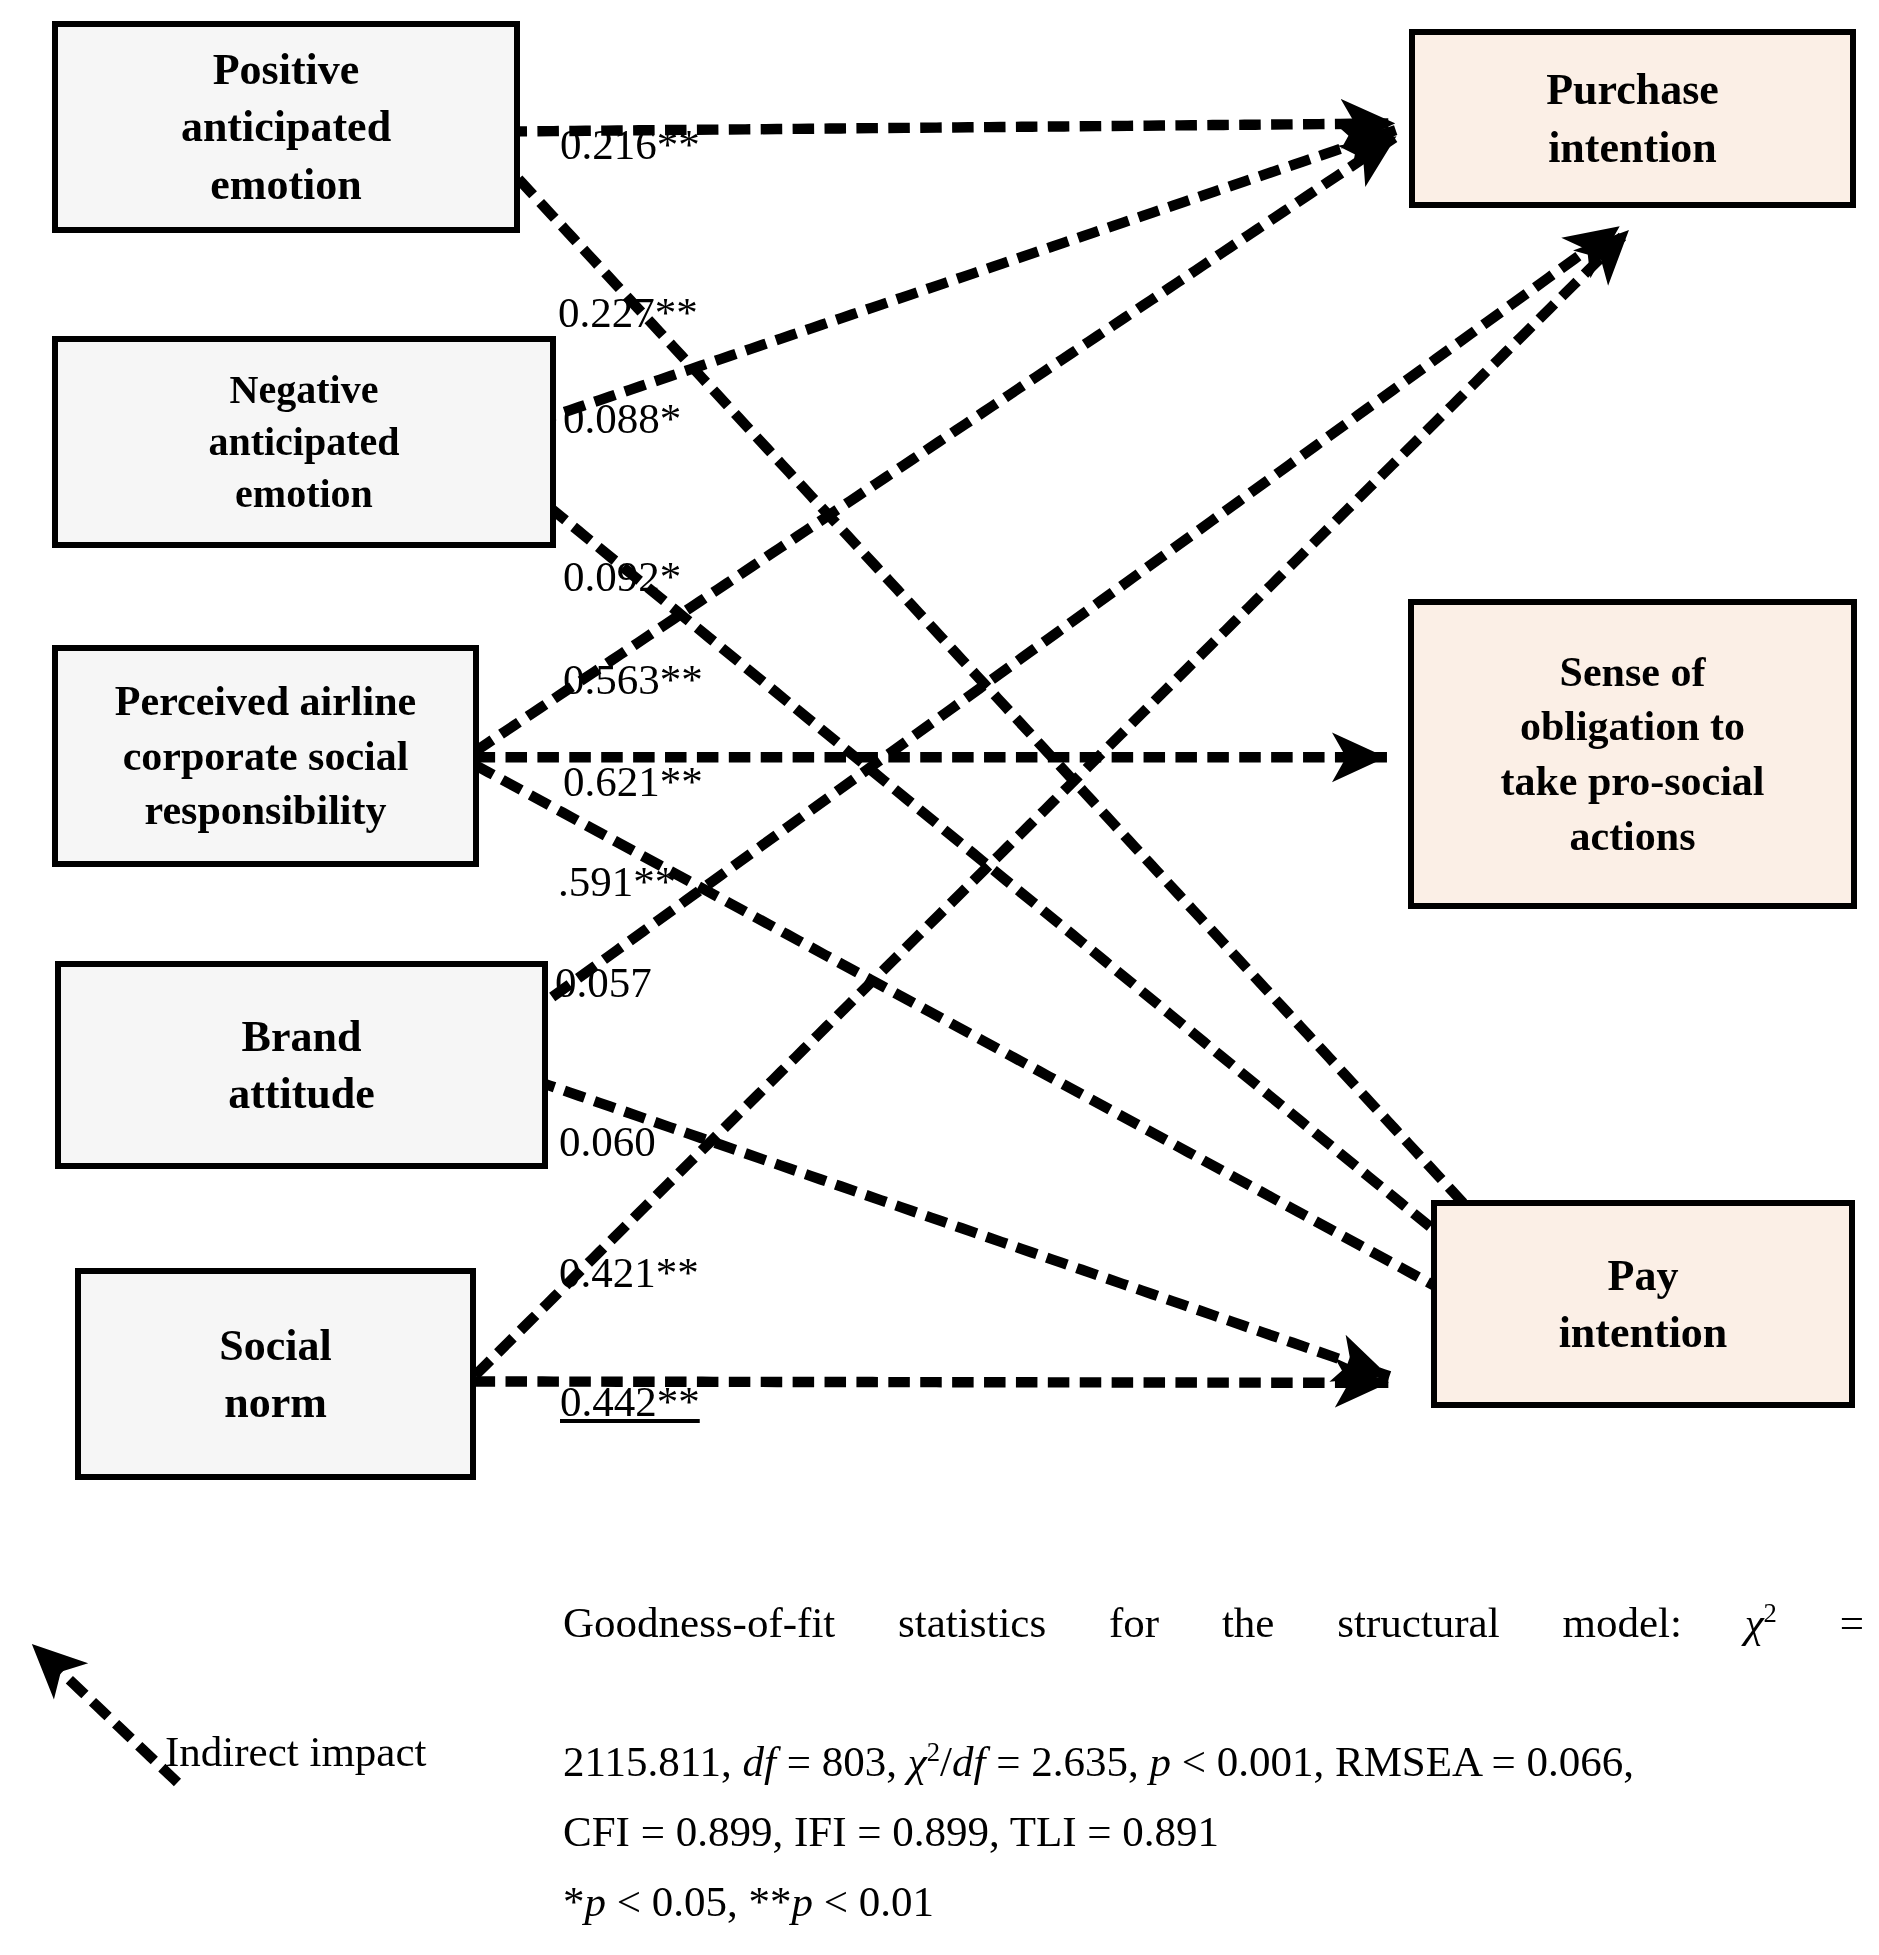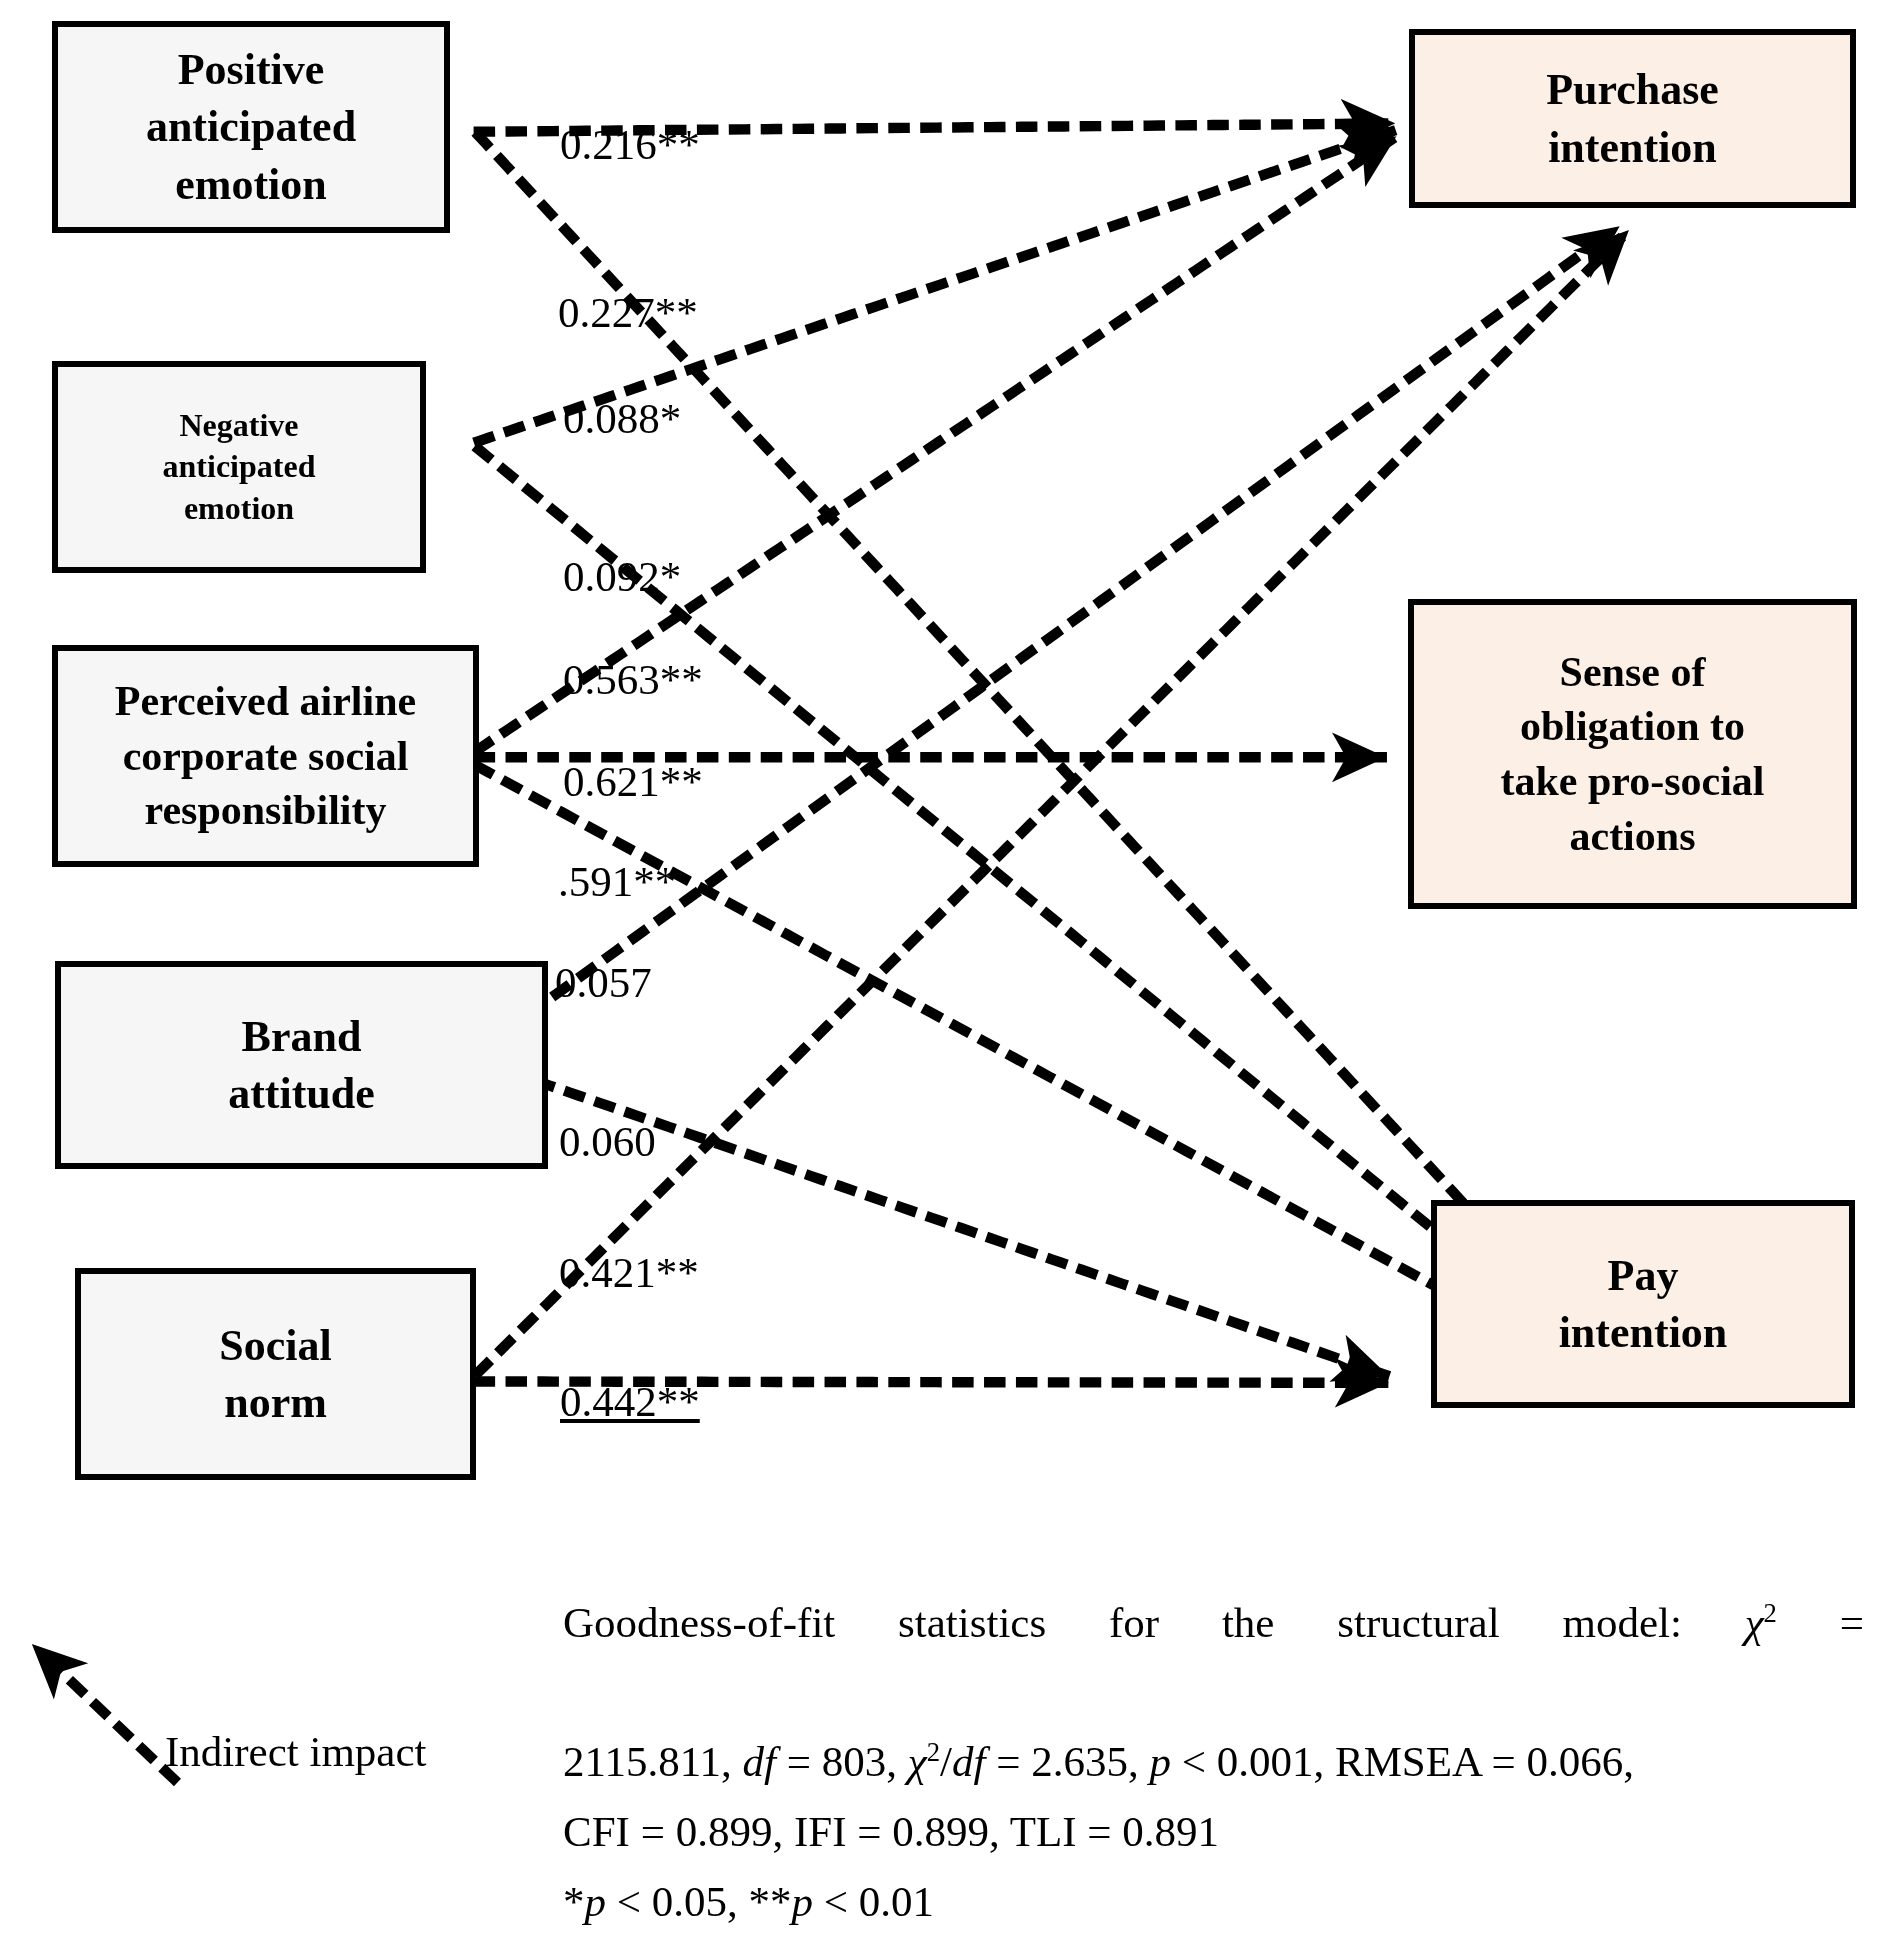--- a/index.html
+++ b/index.html
@@ -54,26 +54,26 @@
 
       <path d="M 690 1978 L 2344 336"></path>
       <path d="M 690 1992 L 1996 1994"></path>
     </g>
 
     <g>
       <path d="M 250 2565 L 50 2375" stroke="#000" stroke-width="15" fill="none" stroke-dasharray="16 30" stroke-linecap="square" marker-end="url(#ah)"></path>
     </g>
   </svg>
 
-  <div class="node left-node" style="left:52px;  top:21px;   width:398px; height:212px; font-size:44px;">
+  <div class="node left-node" style="left:52px;  top:21px;   width:468px; height:212px; font-size:44px;">
     <span class="lbl">
       Positive<br>anticipated<br>emotion</span>
   </div>
 
-  <div class="node left-node" style="left:52px;  top:336px;  width:374px; height:212px; font-size:32px;margin-top:25px;">
+  <div class="node left-node" style="left:52px;  top:336px;  width:504px; height:212px; font-size:40px;">
     <span class="lbl">
       Negative<br>anticipated<br>emotion</span>
   </div>
 
   <div class="node left-node" style="left:52px;  top:645px;  width:427px; height:222px; font-size:42px;">
     <span class="lbl">
       Perceived airline<br>corporate social<br>responsibility</span>
   </div>
 
   <div class="node left-node" style="left:55px;  top:961px; width:493px; height:208px; font-size:44px;">

